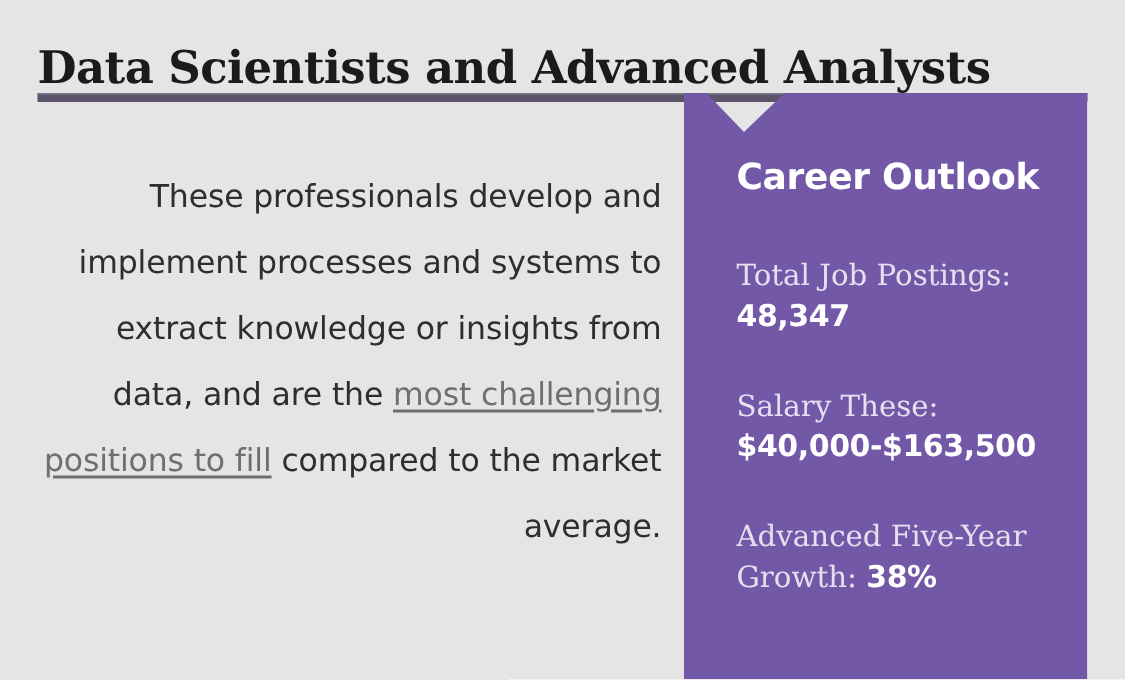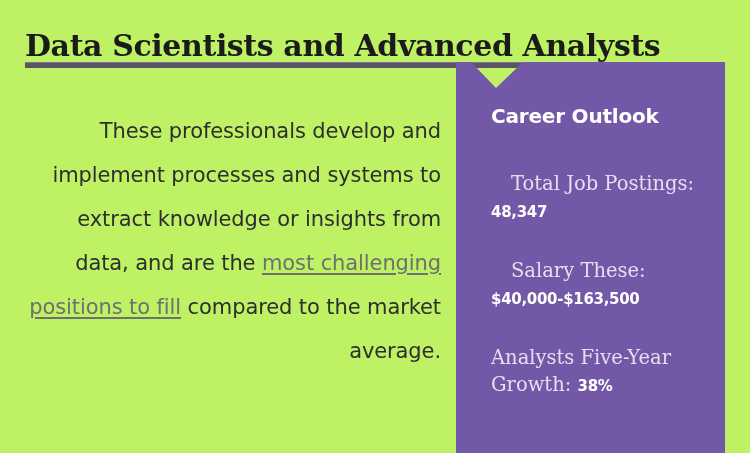--- a/index.html
+++ b/index.html
@@ -5,21 +5,21 @@
   html, body {
     margin: 0;
     padding: 0;
     background: #ffffff;
   }
 
   #screenshot {
     position: relative;
     width: 750px;
     height: 453px;
-    background: #bef264;
+    background: #e5e5e5;
     overflow: hidden;
     font-family: "Liberation Sans", sans-serif;
   }
 
   
   .page-title {
     position: absolute;
     left: 25px;
     top: 4px;
     width: 700px;
@@ -98,21 +98,21 @@
     right: 14px;
     bottom: 0;
   }
 
   .outlook-heading {
     position: absolute;
     left: 0;
     top: 42px;
     font-family: "DejaVu Sans", sans-serif;
     font-weight: 700;
-    font-size: 20px;
+    font-size: 24px;
     color: #ffffff;
     letter-spacing: -0.2px;
     white-space: nowrap;
   }
 
   .stat-block {
     position: absolute;
     left: 0;
     width: 225px;
     font-family: "DejaVu Serif", serif;
@@ -121,28 +121,27 @@
     color: #e6dff0;
   }
 
   .stat-block.s1 { top: 108px; }
   .stat-block.s2 { top: 195px; }
   .stat-block.s3 { top: 282px; }
 
   .stat-value {
     font-family: "DejaVu Sans", sans-serif;
     font-weight: 700;
-    font-size: 15px;
+    font-size: 20px;
     color: #ffffff;
     letter-spacing: -0.3px;
   }
 
   .stat-label {
     display: block;
-    margin-left: 20px;
   }
 
   .stat-inline-label {
     display: inline;
   }
 </style>
 </head>
 <body>
 
 <div id="screenshot">
@@ -162,20 +161,20 @@
         <span class="stat-label">Total Job Postings:</span>
         <span class="stat-value">48,347</span>
       </div>
 
       <div class="stat-block s2">
         <span class="stat-label">Salary These:</span>
         <span class="stat-value">$40,000-$163,500</span>
       </div>
 
       <div class="stat-block s3">
-        <span class="stat-inline-label">Analysts Five-Year Growth:</span>
+        <span class="stat-inline-label">Advanced Five-Year Growth:</span>
         <span class="stat-value">38%</span>
       </div>
 
     </div>
   </div>
 
 </div>
 
 </body></html>

